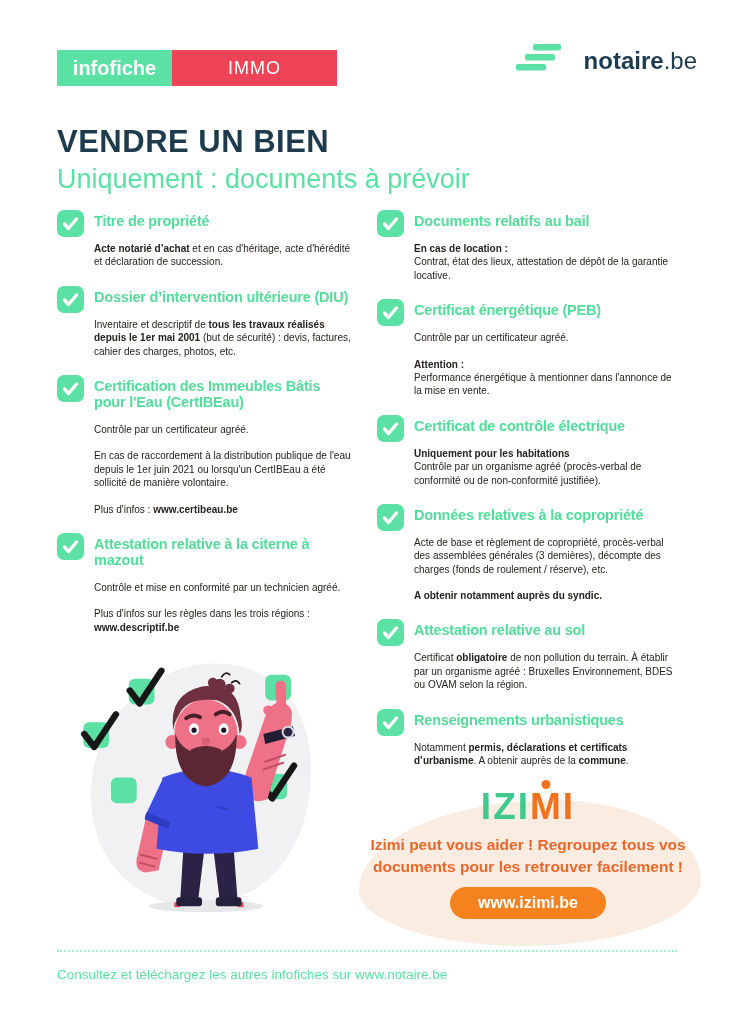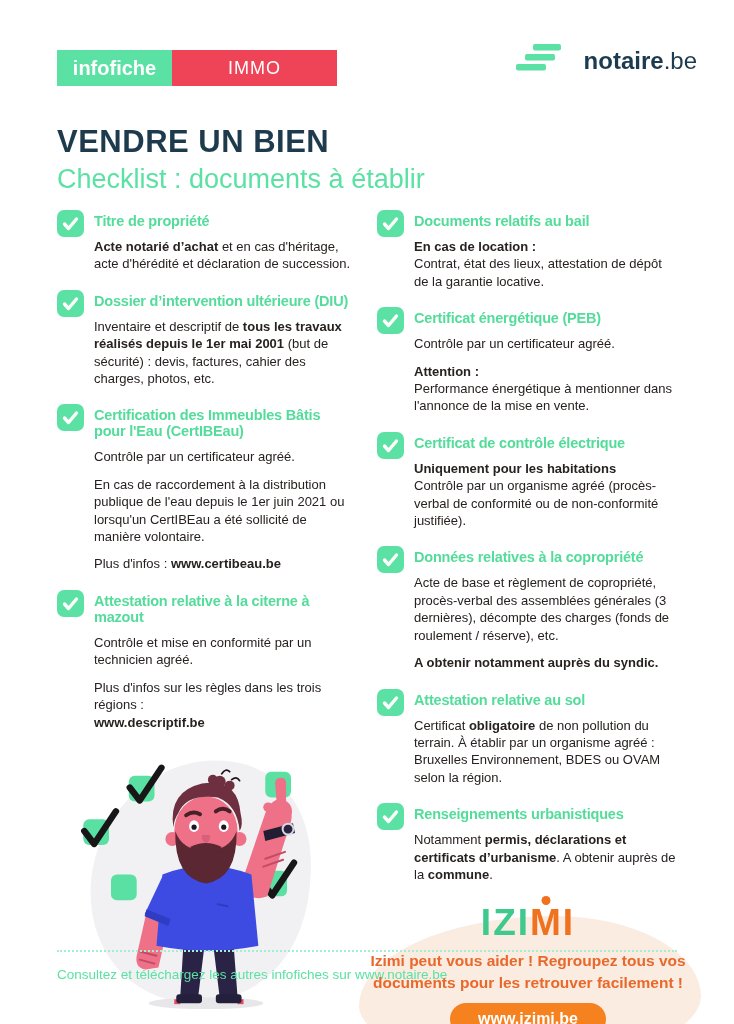--- a/index.html
+++ b/index.html
@@ -18,21 +18,21 @@
   .page-title{position:absolute;left:57px;top:124px;margin:0;font-size:31px;font-weight:800;
               letter-spacing:.5px;color:#1E3B4D;}
   .page-subtitle{position:absolute;left:57px;top:164px;margin:0;font-size:27px;font-weight:400;color:#5BE1A3;}
   
   .checklist{position:absolute;left:57px;top:210px;width:620px;display:grid;
              grid-template-columns:298px 300px;column-gap:22px;}
   .item{display:flex;align-items:flex-start;margin-bottom:17px;}
   .tick{flex:0 0 27px;margin-right:10px;line-height:0;}
   .ibody{flex:1;min-width:0;}
   .ibody h3{margin:3px 0 9px 0;font-size:14.5px;letter-spacing:-.2px;color:#54DC9B;}
-  .ibody p{margin:5px 0 10px 0;font-size:13px;line-height:1.34;}
+  .ibody p{margin:13px 0 10px 0;font-size:10px;line-height:1.34;}
   .ibody p:last-child{margin-bottom:0;}
   .ibody b{font-weight:bold;}
   
   .illus{margin:6px 0 0 14px;line-height:0;}
   
   .izimi{position:relative;width:330px;margin:10px 0 0 -14px;text-align:center;}
   .izimi .blob{position:absolute;left:-4px;top:16px;width:342px;height:146px;background:#FBECE1;
                border-radius:57% 43% 52% 48% / 62% 55% 45% 38%;}
   .izimi .inner{position:relative;z-index:1;padding-top:2px;}
   .izimi-logo{font-size:37px;font-weight:bold;letter-spacing:2px;line-height:1.15;}
@@ -66,21 +66,21 @@
   <div class="logo">
     <svg class="bars" width="46" height="27" viewBox="0 0 46 27">
       <rect x="17" y="0" width="28" height="6.5" rx="2" fill="#5BE1A3"></rect>
       <rect x="9" y="10" width="30" height="6.5" rx="2" fill="#5BE1A3"></rect>
       <rect x="0" y="20" width="30" height="6.5" rx="2" fill="#5BE1A3"></rect>
     </svg>
     <div class="wordmark"><span>notaire</span><span class="tld">.be</span></div>
   </div>
 
   <h1 class="page-title">VENDRE UN BIEN</h1>
-  <h2 class="page-subtitle">Checklist : documents à établir</h2>
+  <h2 class="page-subtitle">Uniquement : documents à prévoir</h2>
 
   <div class="checklist">
     <div class="col" id="col-left">
         <div class="item">
           <span class="tick"><svg viewBox="0 0 27 27" width="27" height="27">
               <rect width="27" height="27" rx="7" fill="#5BE1A3"></rect>
               <path d="M7.5 14l4 4.5L19.5 9" fill="none" stroke="#fff" stroke-width="3.4" stroke-linecap="round" stroke-linejoin="round"></path>
             </svg></span>
           <div class="ibody">
             <h3>Titre de propriété</h3>

